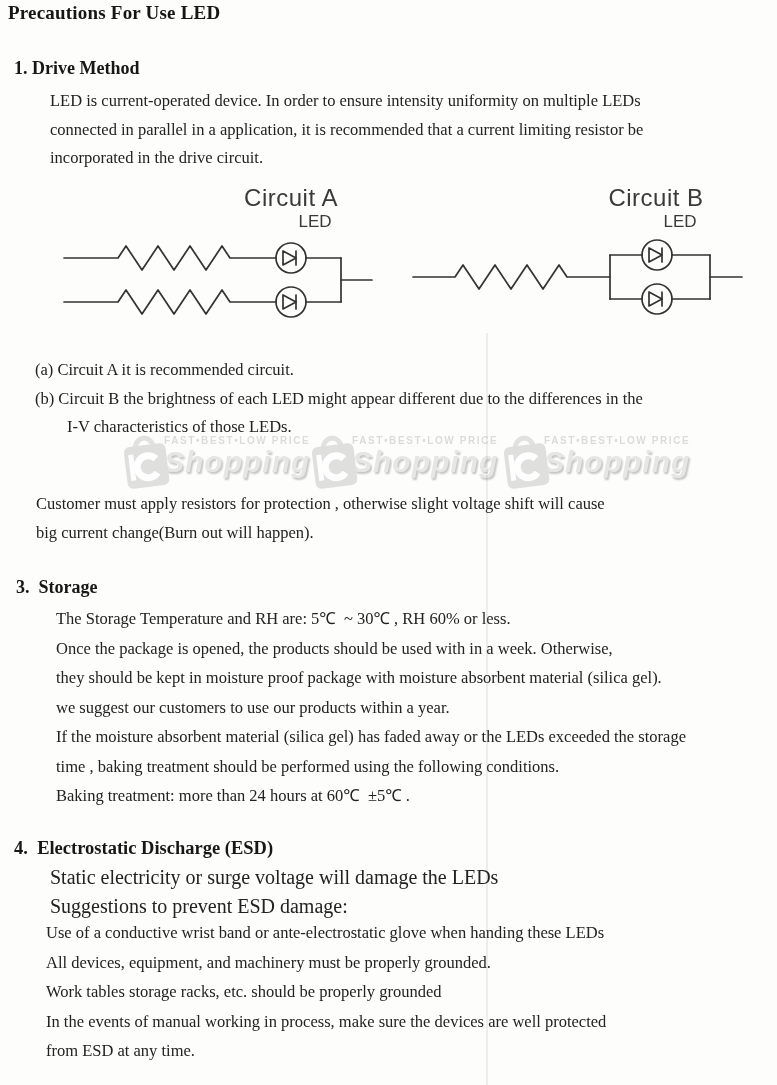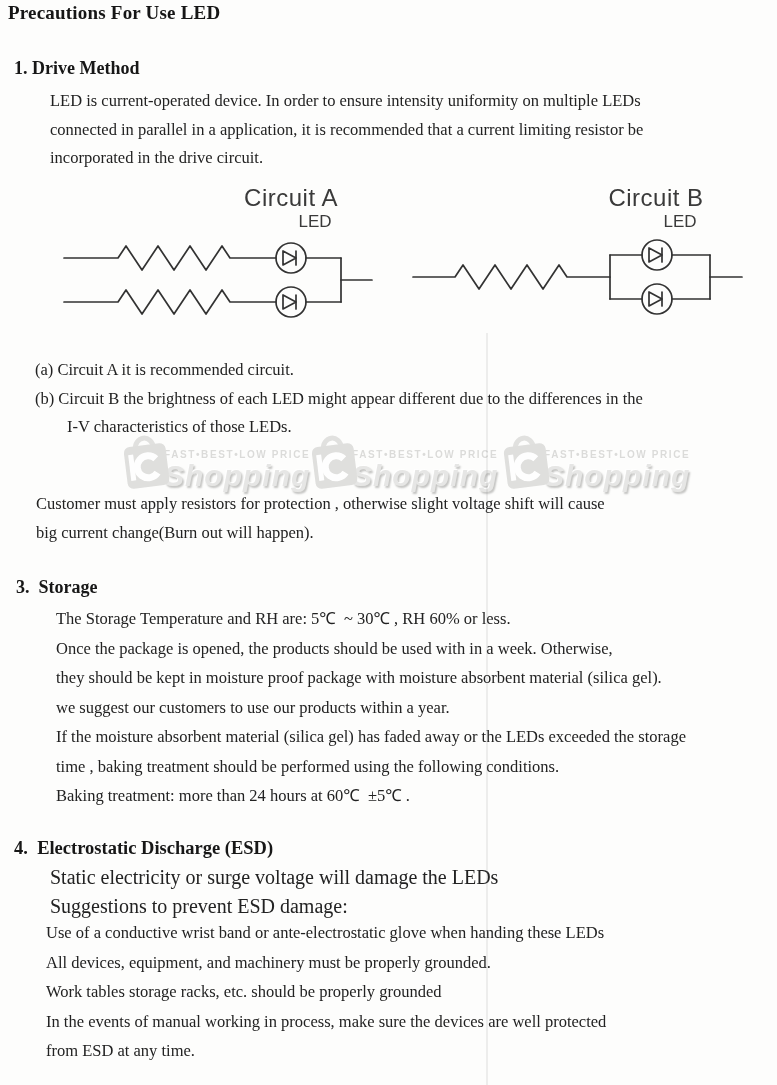--- a/index.html
+++ b/index.html
@@ -40,21 +40,21 @@
   }
   svg.circuits{position:absolute;left:0;top:230px;}
   svg.circuits *{vector-effect:non-scaling-stroke;}
 
   
   .wm{
     position:absolute;top:431px;display:flex;align-items:flex-start;
     opacity:.85;pointer-events:none;
   }
   .wm-bag{transform:rotate(-7deg);flex:0 0 auto;}
-  .wm-text{margin-left:-8px;margin-top:18px;text-align:center;}
+  .wm-text{margin-left:-8px;margin-top:4px;text-align:center;}
   .wm-tag{
     font-family:"Liberation Sans", sans-serif;
     font-size:10px;font-weight:bold;letter-spacing:1.6px;
     color:#d6d6d4;text-shadow:0 1px 0 #ffffff;white-space:pre;
   }
   .wm-brand{
     font-family:"Liberation Sans", sans-serif;
     font-size:30px;font-weight:bold;font-style:italic;letter-spacing:1px;
     color:#e3e3e1;white-space:pre;margin-top:-1px;
     text-shadow:-1px -1px 0 #ffffff, 1.5px 1.5px 2px #b9b9b7;

